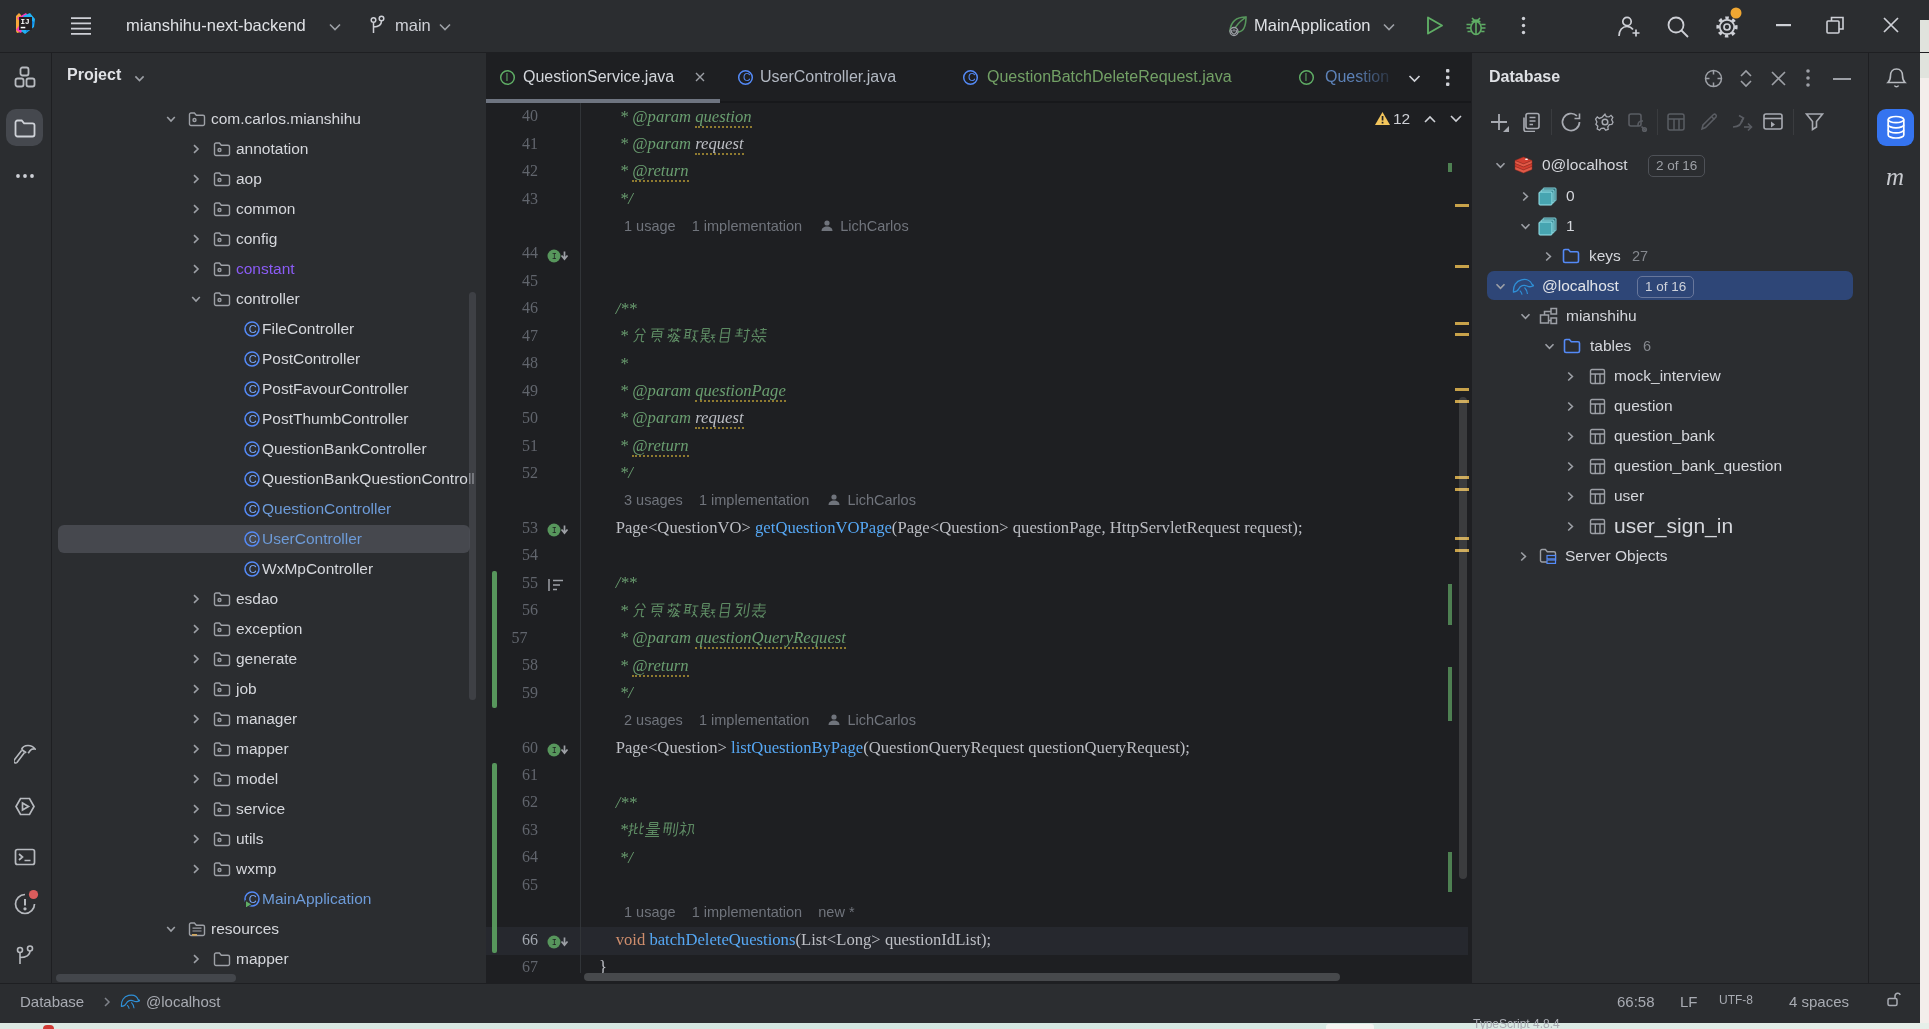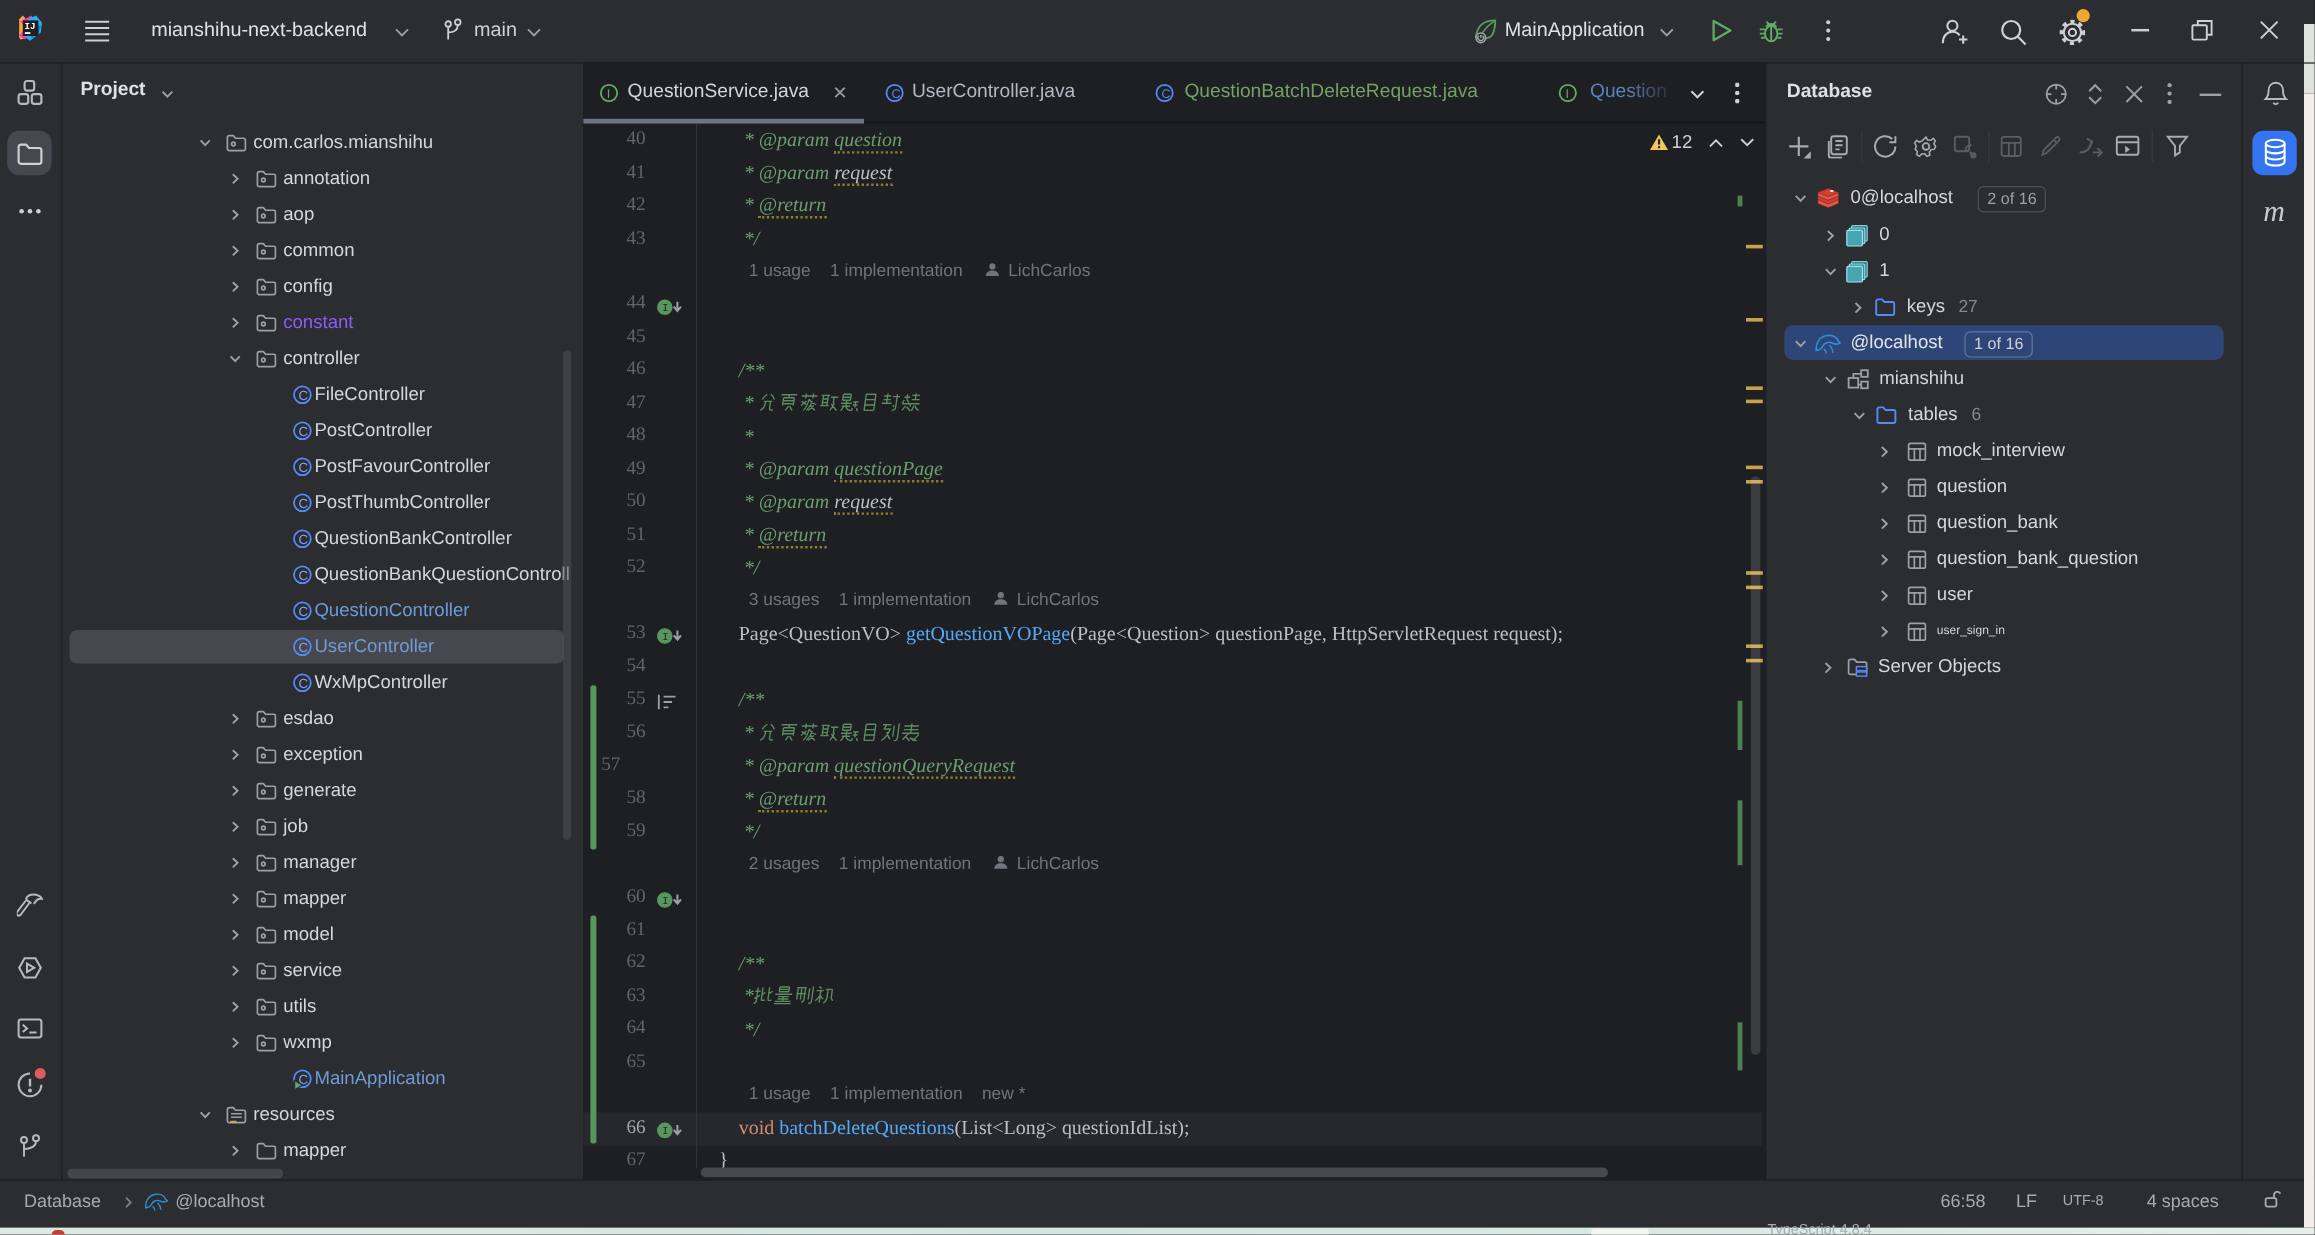--- a/index.html
+++ b/index.html
@@ -374,21 +374,21 @@
 <div class="abs mono" style="left:0px;top:274.80px;width:37px;text-align:right;color:#61656d;font-size:16px;">47</div>
 <div class="abs mono" style="left:0px;top:302.25px;width:37px;text-align:right;color:#61656d;font-size:16px;">48</div>
 <div class="abs mono" style="left:0px;top:329.70px;width:37px;text-align:right;color:#61656d;font-size:16px;">49</div>
 <div class="abs mono" style="left:0px;top:357.15px;width:37px;text-align:right;color:#61656d;font-size:16px;">50</div>
 <div class="abs mono" style="left:0px;top:384.60px;width:37px;text-align:right;color:#61656d;font-size:16px;">51</div>
 <div class="abs mono" style="left:0px;top:412.05px;width:37px;text-align:right;color:#61656d;font-size:16px;">52</div>
 <div class="abs mono" style="left:0px;top:466.95px;width:37px;text-align:right;color:#61656d;font-size:16px;">53</div>
 <div class="abs mono" style="left:0px;top:494.40px;width:37px;text-align:right;color:#61656d;font-size:16px;">54</div>
 <div class="abs mono" style="left:0px;top:521.85px;width:37px;text-align:right;color:#61656d;font-size:16px;">55</div>
 <div class="abs mono" style="left:0px;top:549.30px;width:37px;text-align:right;color:#61656d;font-size:16px;">56</div>
-<div class="abs mono" style="left:0px;top:576.75px;width:37px;text-align:left;color:#61656d;font-size:16px;">57</div>
+<div class="abs mono" style="left:0px;top:576.75px;width:37px;text-align:center;color:#61656d;font-size:16px;">57</div>
 <div class="abs mono" style="left:0px;top:604.20px;width:37px;text-align:right;color:#61656d;font-size:16px;">58</div>
 <div class="abs mono" style="left:0px;top:631.65px;width:37px;text-align:right;color:#61656d;font-size:16px;">59</div>
 <div class="abs mono" style="left:0px;top:686.55px;width:37px;text-align:right;color:#61656d;font-size:16px;">60</div>
 <div class="abs mono" style="left:0px;top:714.00px;width:37px;text-align:right;color:#61656d;font-size:16px;">61</div>
 <div class="abs mono" style="left:0px;top:741.45px;width:37px;text-align:right;color:#61656d;font-size:16px;">62</div>
 <div class="abs mono" style="left:0px;top:768.90px;width:37px;text-align:right;color:#61656d;font-size:16px;">63</div>
 <div class="abs mono" style="left:0px;top:796.35px;width:37px;text-align:right;color:#61656d;font-size:16px;">64</div>
 <div class="abs mono" style="left:0px;top:823.80px;width:37px;text-align:right;color:#61656d;font-size:16px;">65</div>
 <div class="abs mono" style="left:0px;top:878.70px;width:37px;text-align:right;color:#a1a6ae;font-size:16px;">66</div>
 <div class="abs mono" style="left:0px;top:906.15px;width:37px;text-align:right;color:#61656d;font-size:16px;">67</div>
@@ -434,20 +434,21 @@
             </svg><svg style="display:inline-block;transform:skewX(-8deg);margin-right:1px;" width="16" height="16" viewBox="0 0 16 16" fill="none" stroke="#5d8a63" stroke-width="1.15">
               <path d="M4 1.5H12M4 1.5V15M12 1.5V15M4 6H12M4 10.5H12M4 15H12"></path>
             </svg><svg style="display:inline-block;transform:skewX(-8deg);margin-right:1px;" width="16" height="16" viewBox="0 0 16 16" fill="none" stroke="#5d8a63" stroke-width="1.15">
               <path d="M1 2H8M4 2L2.5 5.5M2 5.5H7.5C6.5 9.5 4.5 13 1.5 15M5 8C6 10.5 7 12.5 8.5 14M10.5 2.5V12M14.5 1V12.5C14.5 14.5 13.5 15.2 11.5 15.2"></path>
             </svg><svg style="display:inline-block;transform:skewX(-8deg);margin-right:1px;" width="16" height="16" viewBox="0 0 16 16" fill="none" stroke="#5d8a63" stroke-width="1.15">
               <path d="M2 3H14M8 1V9M2 6H14M1 9H15M6 9.5L2 14.5M4.5 12L8 15.5M8 13L14 15.5M15 10L10.5 15.5"></path>
             </svg></span></div>
 <div class="abs mono" style="left:98.0px;top:576.05px;"><span>     </span><span style="color:#6a9e70;font-style:italic;">* @param </span><span style="color:#6a9e70;font-style:italic;border-bottom:2px dotted #8f7a30;padding-bottom:0px;">questionQueryRequest</span></div>
 <div class="abs mono" style="left:98.0px;top:603.50px;"><span>     </span><span style="color:#6a9e70;font-style:italic;">* </span><span style="color:#6a9e70;font-style:italic;border-bottom:2px dotted #8f7a30;padding-bottom:0px;">@return</span></div>
 <div class="abs mono" style="left:98.0px;top:630.95px;"><span>     </span><span style="color:#6a9e70;font-style:italic;">*/</span></div>
+<div class="abs mono" style="left:98.0px;top:685.85px;"><span>    </span><span style="color:#bcbec4;">Page&lt;Question&gt; </span><span style="color:#56a8f5;">listQuestionByPage</span><span style="color:#bcbec4;">(QuestionQueryRequest questionQueryRequest);</span></div>
 <div class="abs mono" style="left:98.0px;top:740.75px;"><span>    </span><span style="color:#6a9e70;font-style:italic;">/**</span></div>
 <div class="abs mono" style="left:98.0px;top:768.20px;"><span>     </span><span style="color:#6a9e70;font-style:italic;">*</span><span style="display:inline-block;vertical-align:-2px;"><svg style="display:inline-block;transform:skewX(-8deg);margin-right:1px;" width="16" height="16" viewBox="0 0 16 16" fill="none" stroke="#5d8a63" stroke-width="1.15">
               <path d="M3 2V13C3 14.5 2.5 15 1 15M1 5H5.5M1 11L5.5 8.5M7 2V12.5M7 8L9.5 6M7 12.5H10M12.5 1.5V12.5M12.5 7L15.5 5M12.5 12.5C13.5 12.7 14.5 12.7 15.5 12.5"></path>
             </svg><svg style="display:inline-block;transform:skewX(-8deg);margin-right:1px;" width="16" height="16" viewBox="0 0 16 16" fill="none" stroke="#5d8a63" stroke-width="1.15">
               <path d="M4 1.5H12M4 1.5V5.5M12 1.5V5.5M4 3.5H12M4 5.5H12M1 7.5H15M3.5 9.5H12.5M3.5 11.5H12.5M8 9.5V13.5M1.5 13.5H14.5M1 15.5H15"></path>
             </svg><svg style="display:inline-block;transform:skewX(-8deg);margin-right:1px;" width="16" height="16" viewBox="0 0 16 16" fill="none" stroke="#5d8a63" stroke-width="1.15">
               <path d="M1.5 2H9.5M2.5 2V12M5.5 2V12M8.5 2V12C8.5 13.5 8 14 6.5 14M1.5 7H9.5M12 2.5V12M15 1V12.5C15 14.5 14.5 15.2 12.5 15.2"></path>
             </svg><svg style="display:inline-block;transform:skewX(-8deg);margin-right:1px;" width="16" height="16" viewBox="0 0 16 16" fill="none" stroke="#5d8a63" stroke-width="1.15">
               <path d="M3 1L5 3M1 4.5H7M4.5 4.5V14.5M4.5 8.5C3.5 10.5 2.5 12 1 13M4.5 8.5C5.5 10 6.5 11 7.5 11.5M8.5 3.5H14M10.5 3.5V10C10.5 12.5 9.5 14 8 15M14 3.5V10.5L15.5 13"></path>
             </svg></span></div>
@@ -727,21 +728,21 @@
         <path d="M1.5 6h14M6.3 6v9.5M11 6v9.5"></path>
       </svg>
 <div class="abs" style="left:1614px;top:481px;font-size:15.5px;color:#d5d7dc;line-height:30px;height:30px;white-space:nowrap;">user</div>
 <svg class="abs" style="left:1564px;top:520px" width="13" height="13" viewBox="0 0 13 13" fill="none" stroke="#9da0a6" stroke-width="1.6">
         <path d="M4.2 2.5l4.2 4-4.2 4"></path>
       </svg>
 <svg class="abs" style="left:1589px;top:517.5px" width="17" height="17" viewBox="0 0 17 17" fill="none" stroke="#9da0a6" stroke-width="1.4">
         <rect x="1.5" y="1.5" width="14" height="14" rx="1.5"></rect>
         <path d="M1.5 6h14M6.3 6v9.5M11 6v9.5"></path>
       </svg>
-<div class="abs" style="left:1614px;top:511px;font-size:10px;color:#d5d7dc;line-height:30px;height:30px;white-space:nowrap;">user_sign_in</div>
+<div class="abs" style="left:1614px;top:511px;font-size:21px;color:#d5d7dc;line-height:30px;height:30px;white-space:nowrap;">user_sign_in</div>
 <svg class="abs" style="left:1517px;top:550px" width="13" height="13" viewBox="0 0 13 13" fill="none" stroke="#9da0a6" stroke-width="1.6">
         <path d="M4.2 2.5l4.2 4-4.2 4"></path>
       </svg>
 <svg class="abs" style="left:1539px;top:547px" width="19" height="18" viewBox="0 0 19 18" fill="none" stroke="#9da0a6" stroke-width="1.4">
         <path d="M1.5 4a1.5 1.5 0 0 1 1.5-1.5h3.4l1.9 2.2h6.7a1.5 1.5 0 0 1 1.5 1.5v7.3a1.5 1.5 0 0 1-1.5 1.5H3a1.5 1.5 0 0 1-1.5-1.5z"></path>
         <rect x="8" y="8.5" width="8.5" height="3.4" fill="#2b2d30" stroke="#548af7" stroke-width="1.2"></rect>
         <rect x="8" y="13" width="8.5" height="3.4" fill="#2b2d30" stroke="#548af7" stroke-width="1.2"></rect>
       </svg>
 <div class="abs" style="left:1565px;top:541px;font-size:15.5px;color:#d5d7dc;line-height:30px;height:30px;white-space:nowrap;">Server Objects</div>
 

